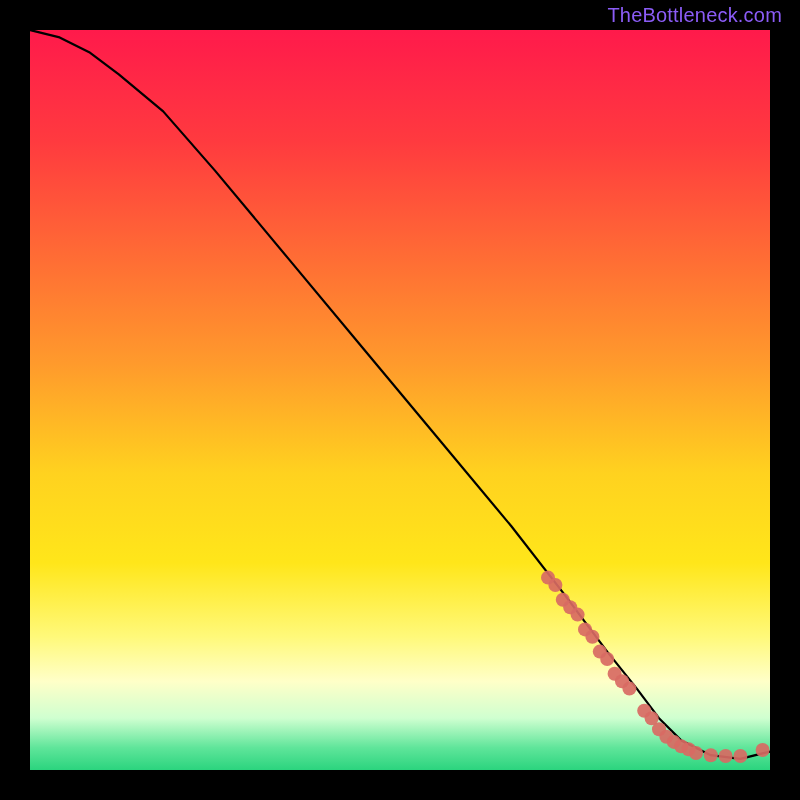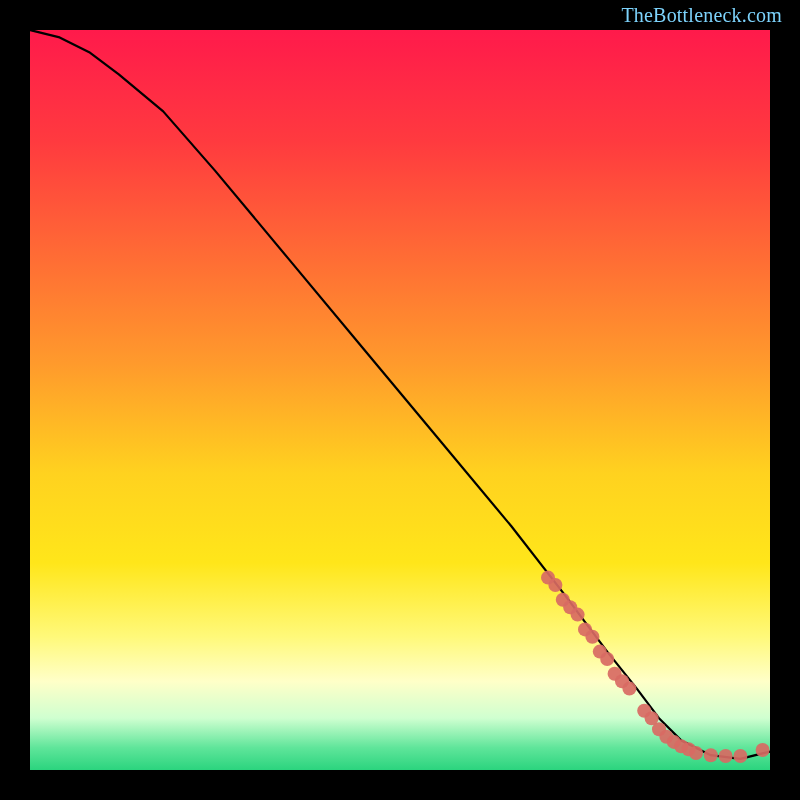--- a/index.html
+++ b/index.html
@@ -14,26 +14,25 @@
   .frame {
     position: relative;
     width: 800px;
     height: 800px;
     background: #000;
   }
   .watermark {
     position: absolute;
     top: 4px;
     right: 18px;
-    color: #7dd3fc;
+    color: #8b5cf6;
     font-size: 20px;
     font-weight: 500;
     letter-spacing: 0.2px;
     z-index: 5;
-    font-family: Liberation Serif, serif;
   }
   .plot {
     position: absolute;
     left: 30px;
     top: 30px;
     width: 740px;
     height: 740px;
   }
   svg { display: block; }
 </style>

